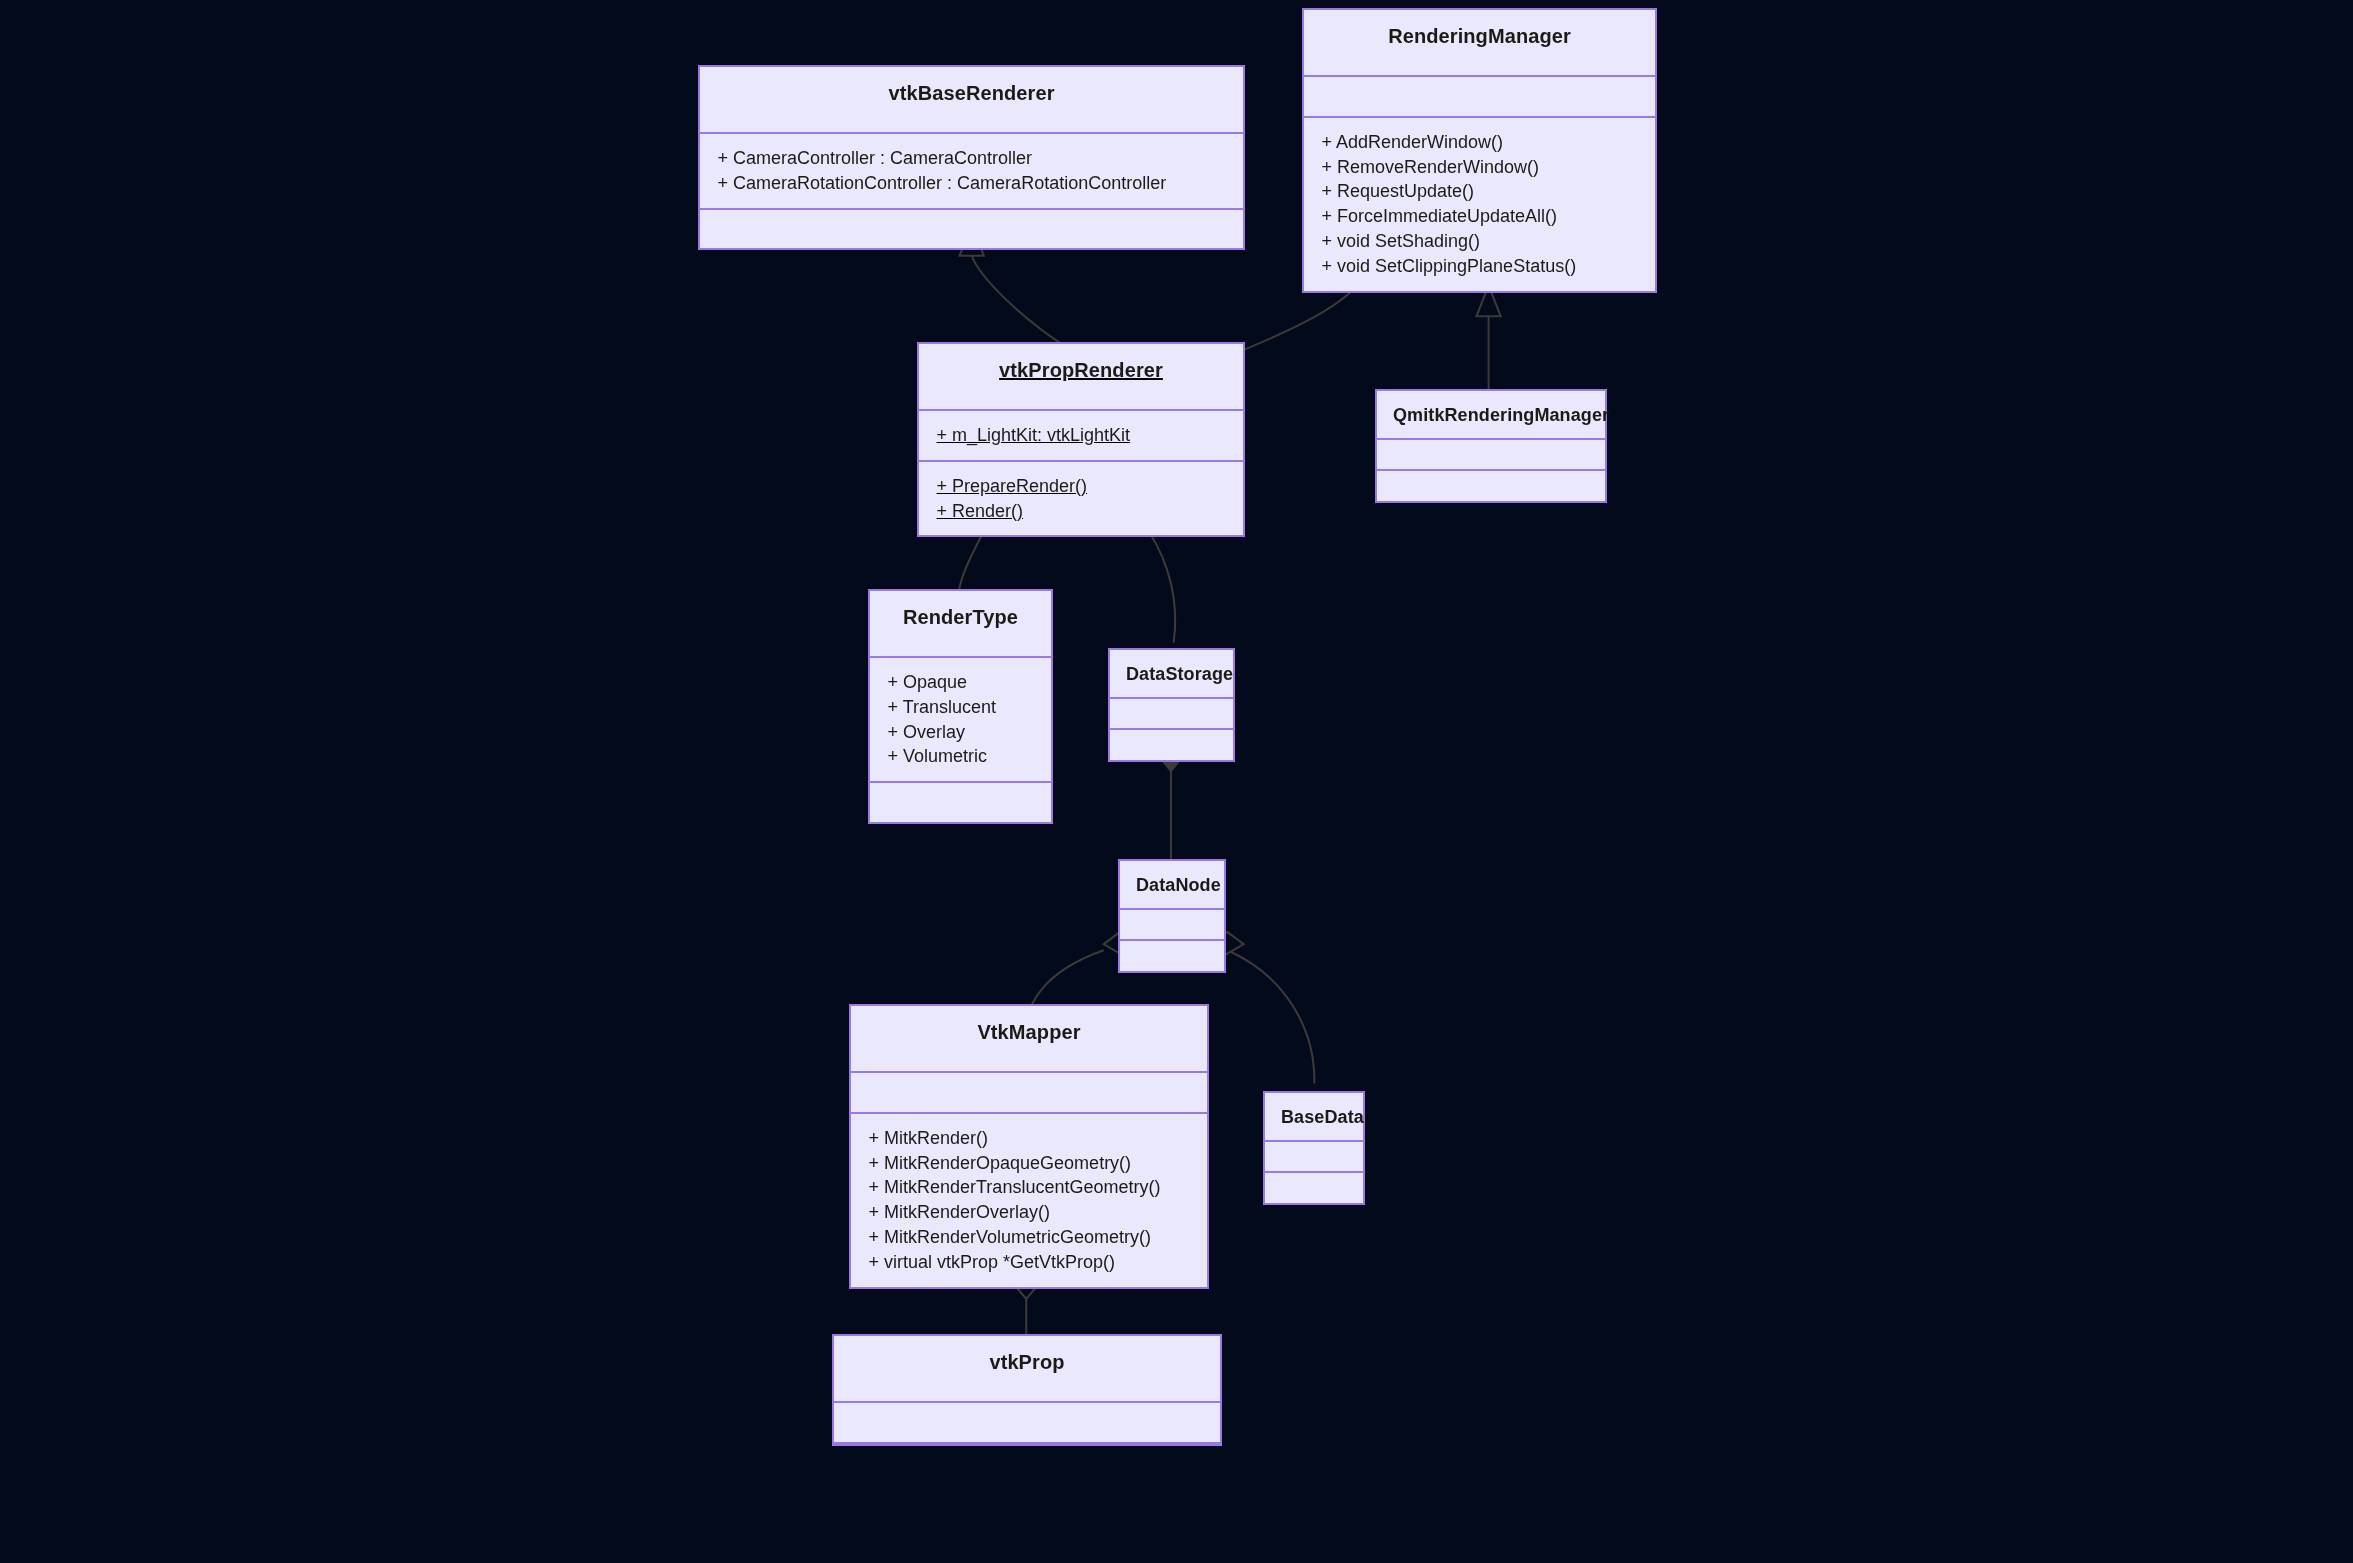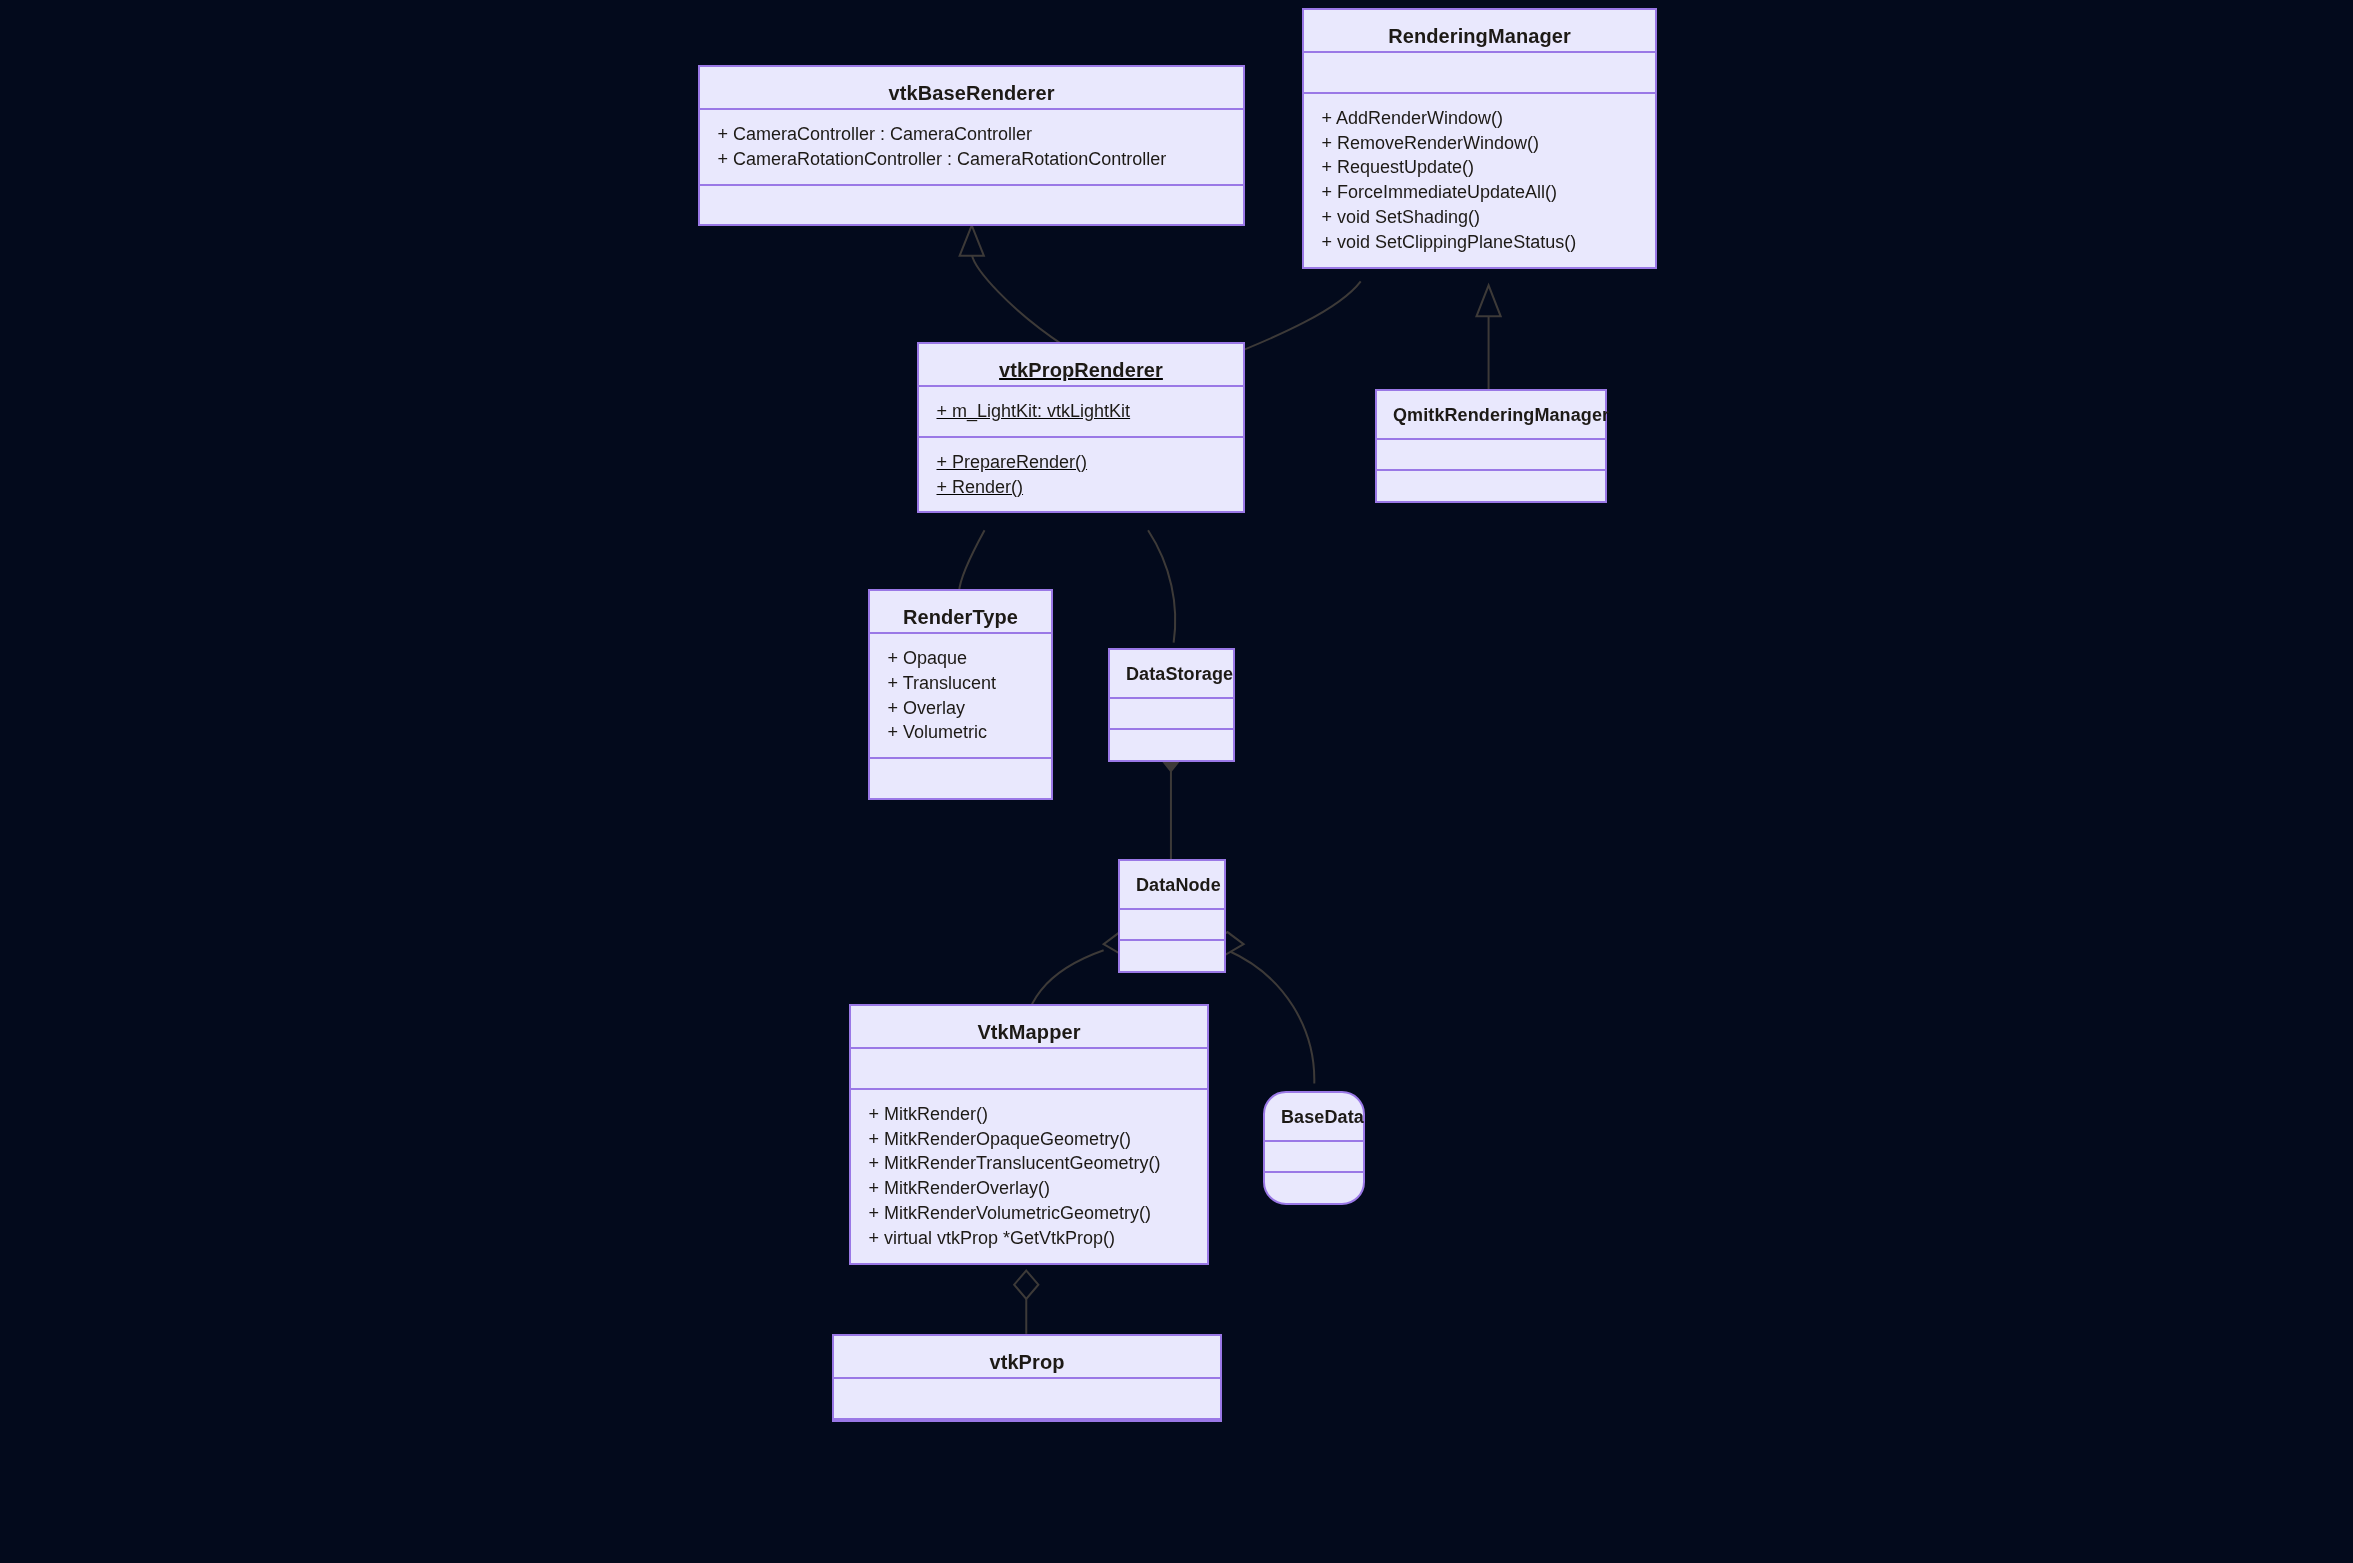--- a/index.html
+++ b/index.html
@@ -29,21 +29,21 @@
     background: #e9e8fd;
     border: 2px solid #9a78e6;
     display: flex;
     flex-direction: column;
   }
   .uml-title {
     text-align: center;
     font-weight: bold;
     color: #1d1a16;
     font-size: 20px;
-    padding: 15px 12px 3px 12px;
+    padding: 15px 12px 27px 12px;
     letter-spacing: 0.1px;
   }
   .uml-sep {
     height: 2px;
     background: #9a78e6;
     flex: none;
   }
   .uml-compartment {
     padding: 12px 15px 12px 17.5px;
     color: #1d1a16;
@@ -187,21 +187,21 @@
     <div class="uml-compartment">
       <div class="uml-row">+ MitkRender()</div>
       <div class="uml-row">+ MitkRenderOpaqueGeometry()</div>
       <div class="uml-row">+ MitkRenderTranslucentGeometry()</div>
       <div class="uml-row">+ MitkRenderOverlay()</div>
       <div class="uml-row">+ MitkRenderVolumetricGeometry()</div>
       <div class="uml-row">+ virtual vtkProp *GetVtkProp()</div>
     </div>
   </div>
 
-  <div class="uml-class compact" style="left:1263px; top:1091px; width:102px;border-radius:23px;">
+  <div class="uml-class compact" style="left:1263px; top:1091px; width:102px;">
     <div class="uml-title">BaseData</div>
     <div class="uml-sep"></div>
     <div class="uml-compartment empty"></div>
     <div class="uml-sep"></div>
     <div class="uml-compartment empty"></div>
   </div>
 
   <div class="uml-class" style="left:832px; top:1334px; width:390px;">
     <div class="uml-title">vtkProp</div>
     <div class="uml-sep"></div>

